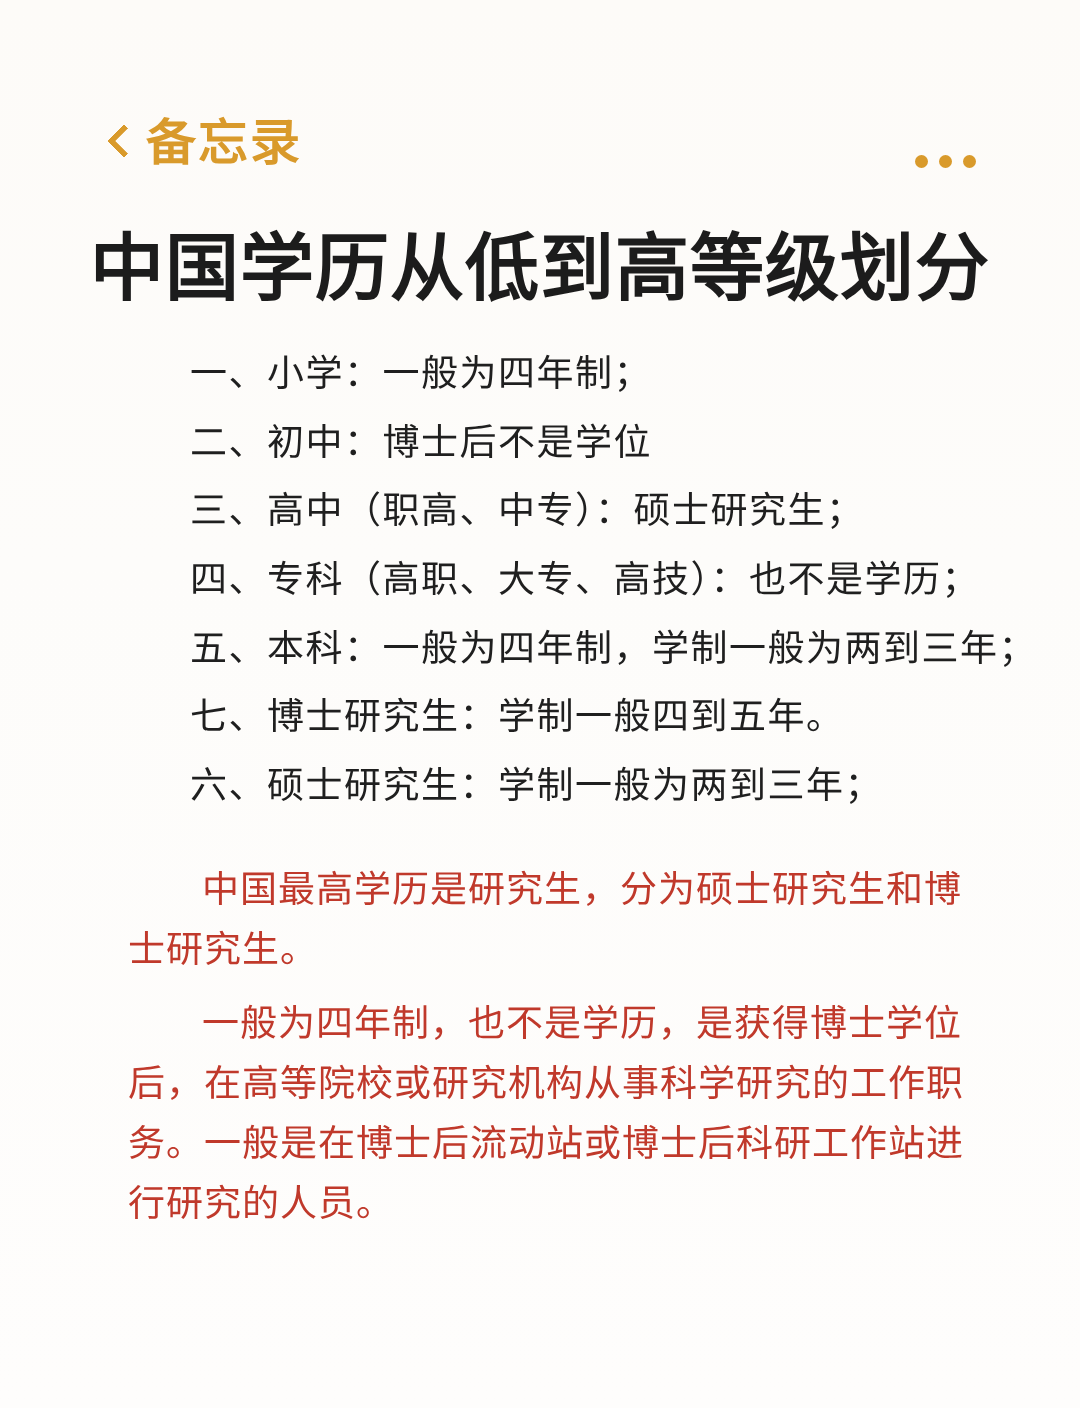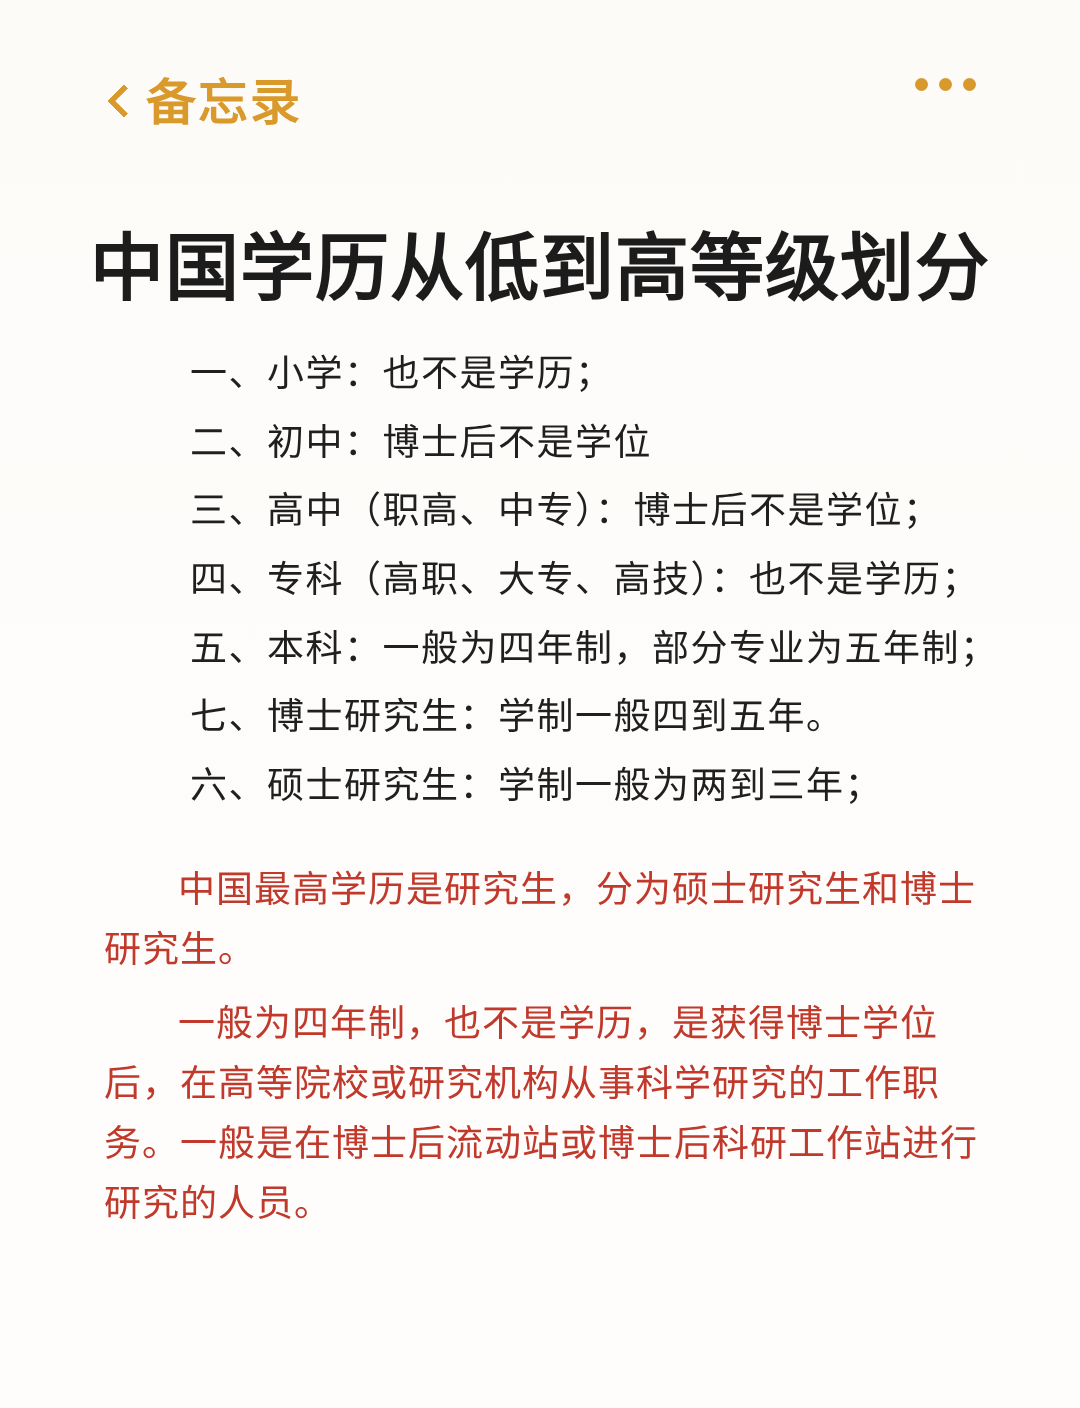--- a/index.html
+++ b/index.html
@@ -25,21 +25,21 @@
   }
 
   
   .topbar {
     position: absolute;
     top: 78px;
     left: 0;
     width: 1080px;
     height: 90px;
     display: flex;
-    align-items: flex-start;
+    align-items: flex-end;
     padding: 0 104px 0 104px;
     box-sizing: border-box;
   }
   .back-group {
     display: flex;
     align-items: center;
     gap: 14px;
     cursor: pointer;
   }
   .chevron {
@@ -120,20 +120,21 @@
     width: 880px;
   }
   .para {
     font-size: 37px;
     color: #c0392b;
     line-height: 1.62;
     letter-spacing: 1px;
     text-indent: 74px;
     font-family: "Liberation Serif", serif;
     margin-bottom: 14px;
+    margin-left: 24px;
   }
 </style>
 </head>
 <body>
 
 <div class="page">
 
   <div class="topbar">
     <div class="back-group">
       <span class="chevron"></span>
@@ -142,25 +143,25 @@
     <div class="dots">
       <span></span>
       <span></span>
       <span></span>
     </div>
   </div>
 
   <div class="headline">中国学历从低到高等级划分</div>
 
   <div class="list">
-    <div class="list-item">一、小学：也不是学历；</div>
+    <div class="list-item">一、小学：一般为四年制；</div>
     <div class="list-item">二、初中：博士后不是学位</div>
-    <div class="list-item">三、高中（职高、中专）：博士后不是学位；</div>
+    <div class="list-item">三、高中（职高、中专）：硕士研究生；</div>
     <div class="list-item">四、专科（高职、大专、高技）：也不是学历；</div>
-    <div class="list-item">五、本科：一般为四年制，部分专业为五年制；</div>
+    <div class="list-item">五、本科：一般为四年制，学制一般为两到三年；</div>
     <div class="list-item">七、博士研究生：学制一般四到五年。</div>
     <div class="list-item">六、硕士研究生：学制一般为两到三年；</div>
   </div>
 
   <div class="para-block" style="top: 860px;">
     <div class="para">中国最高学历是研究生，分为硕士研究生和博士研究生。</div>
     <div class="para">一般为四年制，也不是学历，是获得博士学位后，在高等院校或研究机构从事科学研究的工作职务。一般是在博士后流动站或博士后科研工作站进行研究的人员。</div>
   </div>
 
 </div>

